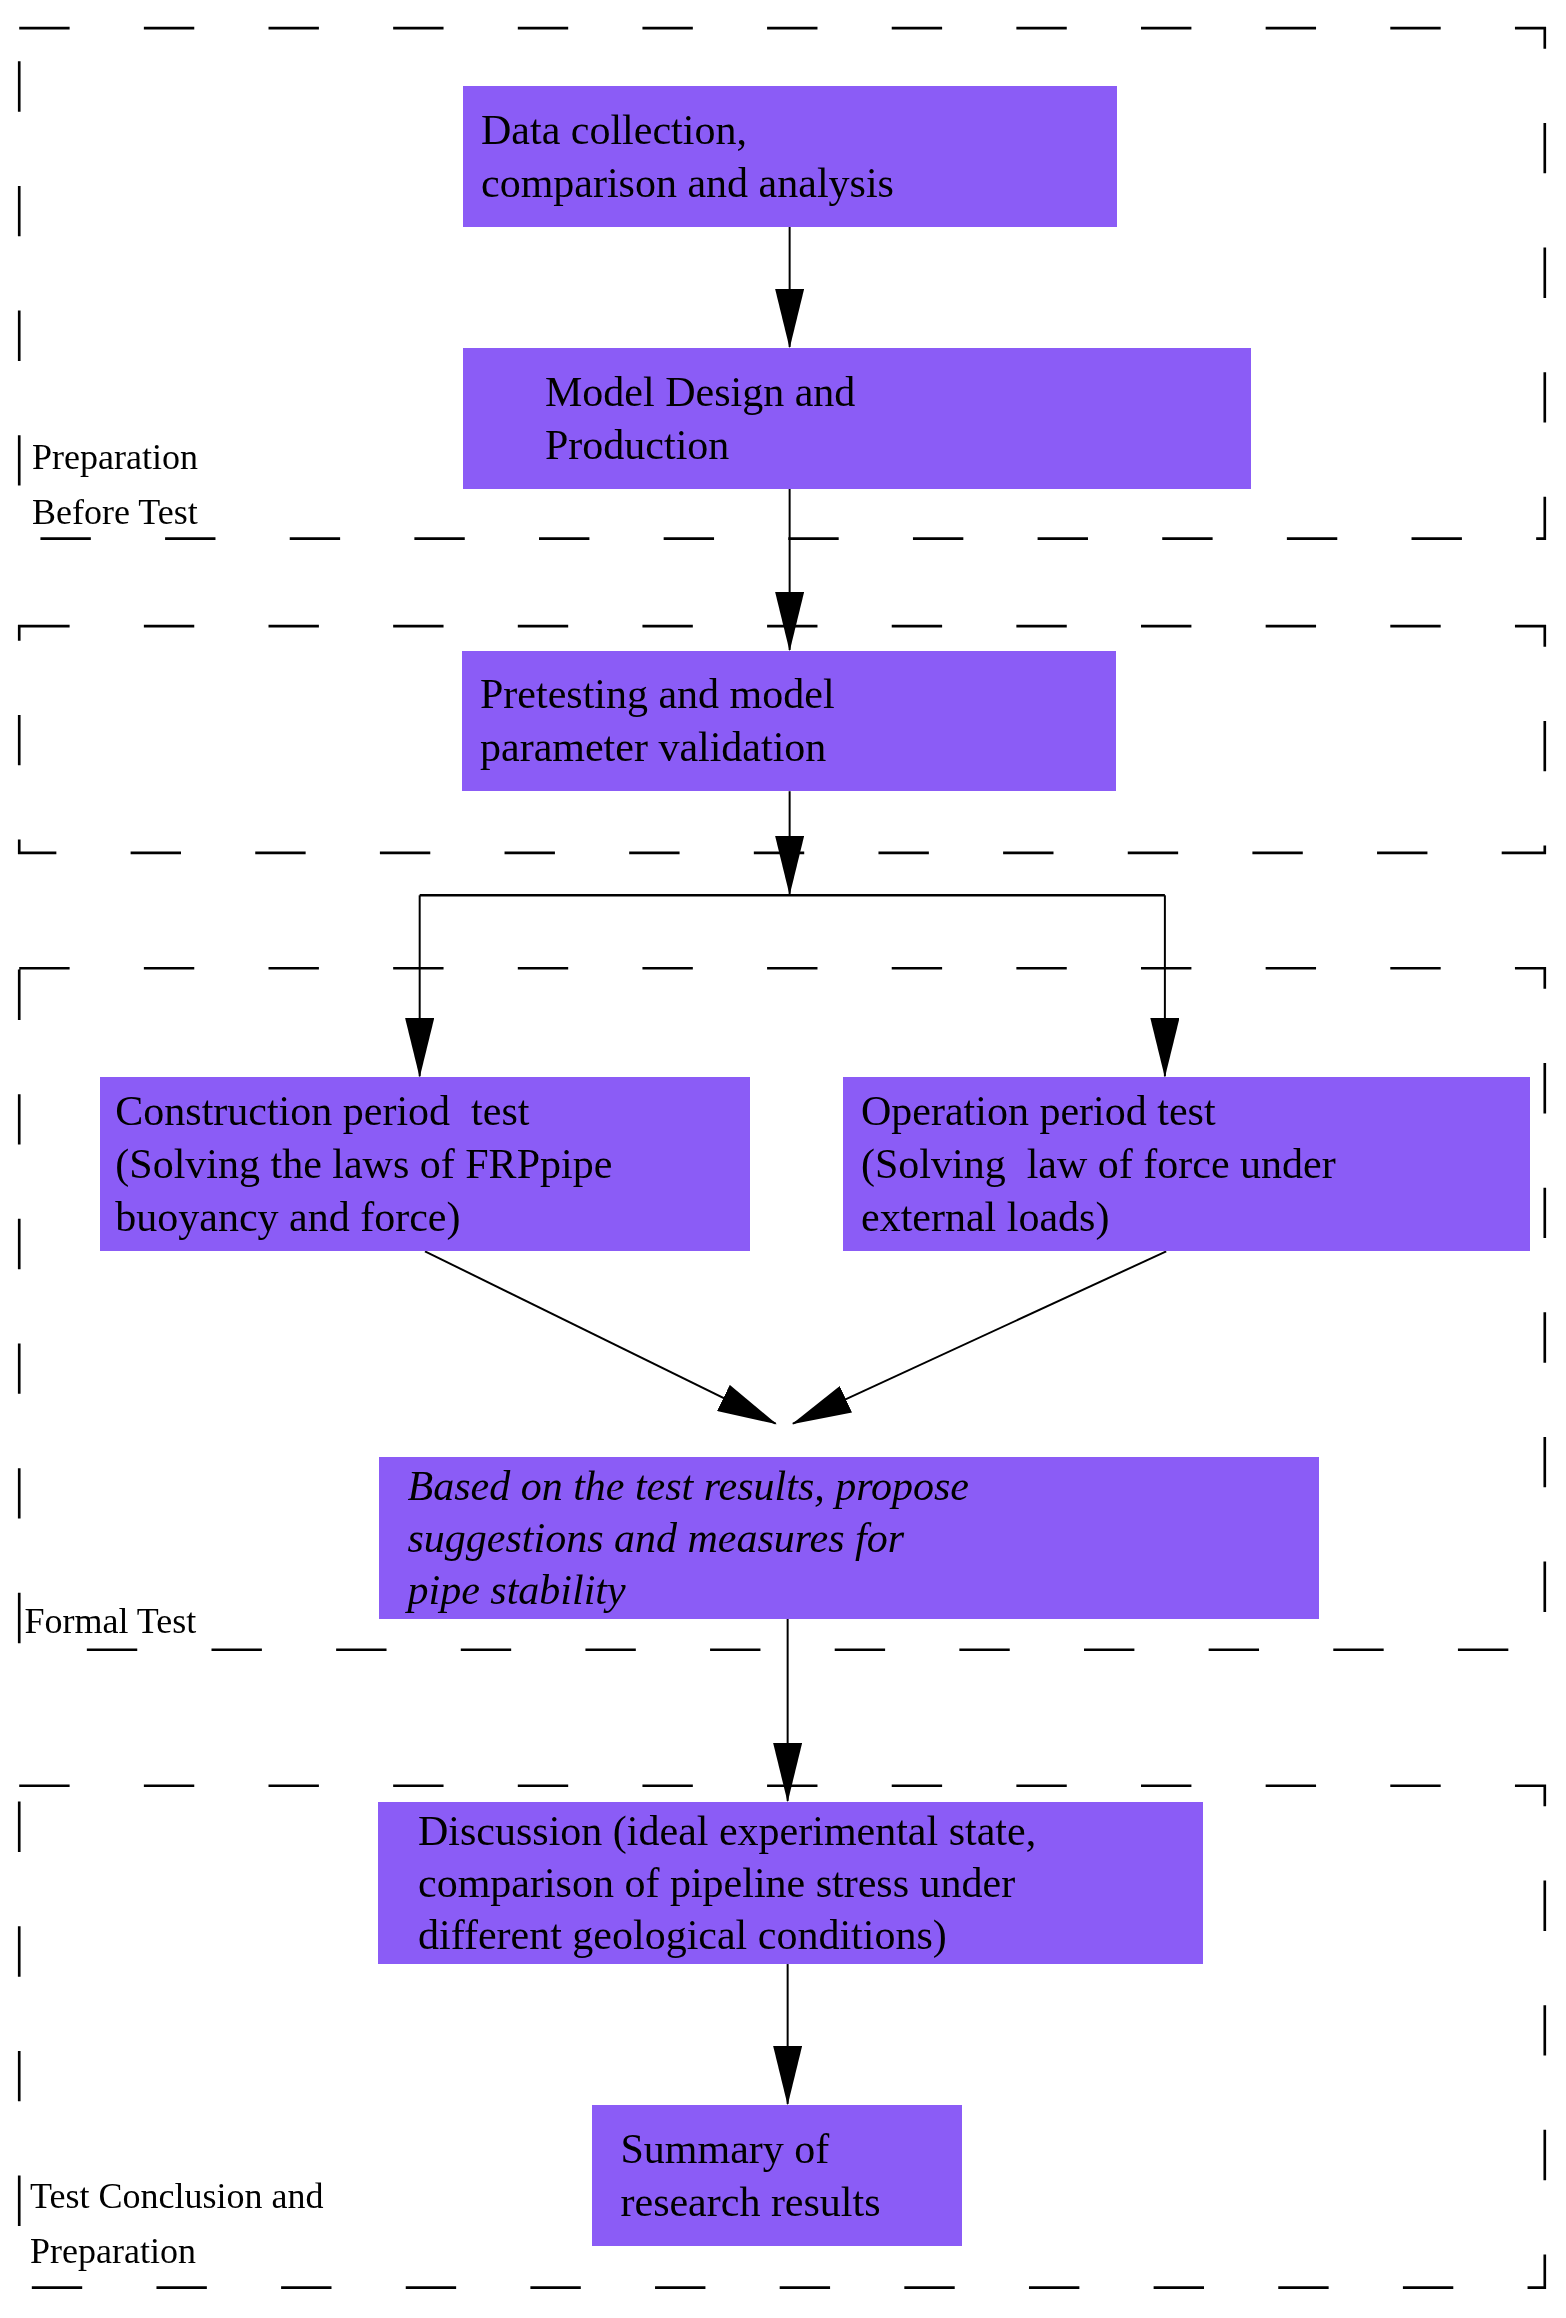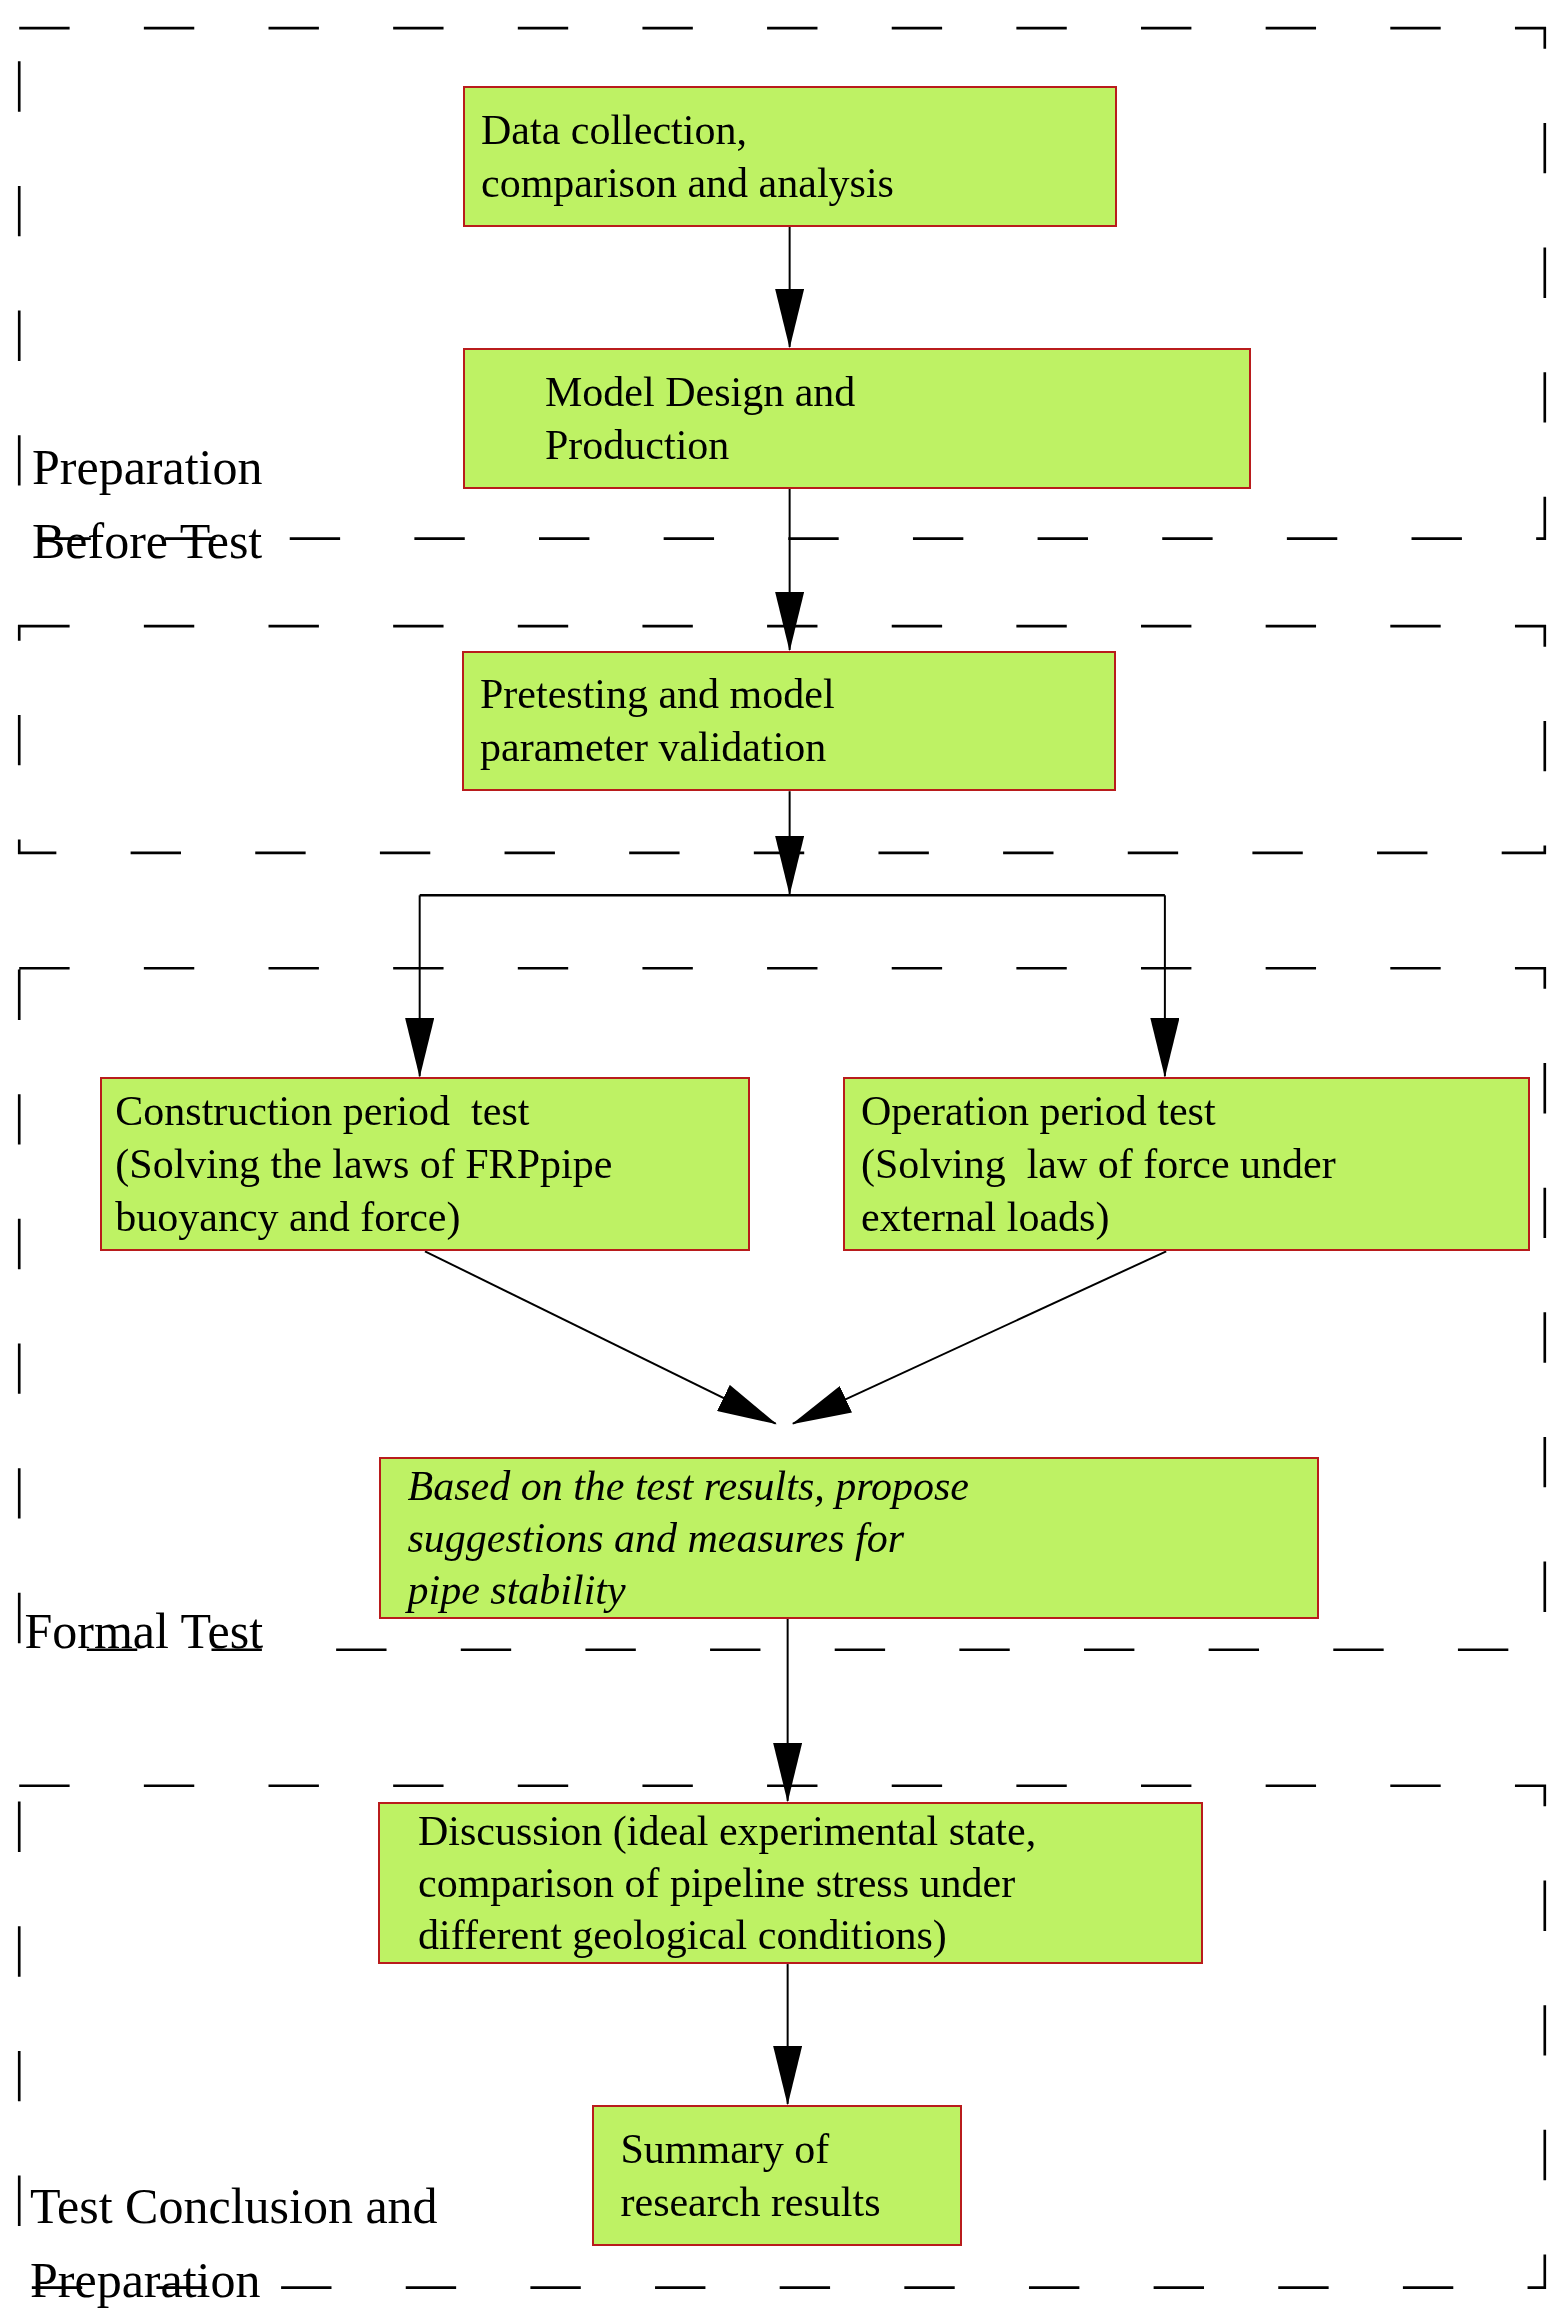--- a/index.html
+++ b/index.html
@@ -14,34 +14,34 @@
   }
   .diagram-svg {
     position: absolute;
     left: 0; top: 0;
     width: 1566px; height: 2319px;
     z-index: 0;
   }
   .flow-box {
     position: absolute;
     box-sizing: border-box;
-    background: #bef264;
-    border: 2px solid #b91c1c;
+    background: #8b5cf6;
+    border: 2px solid #8b5cf6;
     display: flex;
     flex-direction: column;
     justify-content: center;
     font-size: 42px;
     line-height: 53px;
     z-index: 1;
   }
   .box-text { white-space: pre; display: block; }
   .region-label {
     position: absolute;
-    font-size: 50px;
-    line-height: 74px;
+    font-size: 36px;
+    line-height: 55px;
     white-space: pre;
     z-index: 1;
   }
 </style>
 </head>
 <body>
 
 <div class="canvas">
 
   <svg class="diagram-svg" viewBox="0 0 2362 3497" xmlns="http://www.w3.org/2000/svg">

